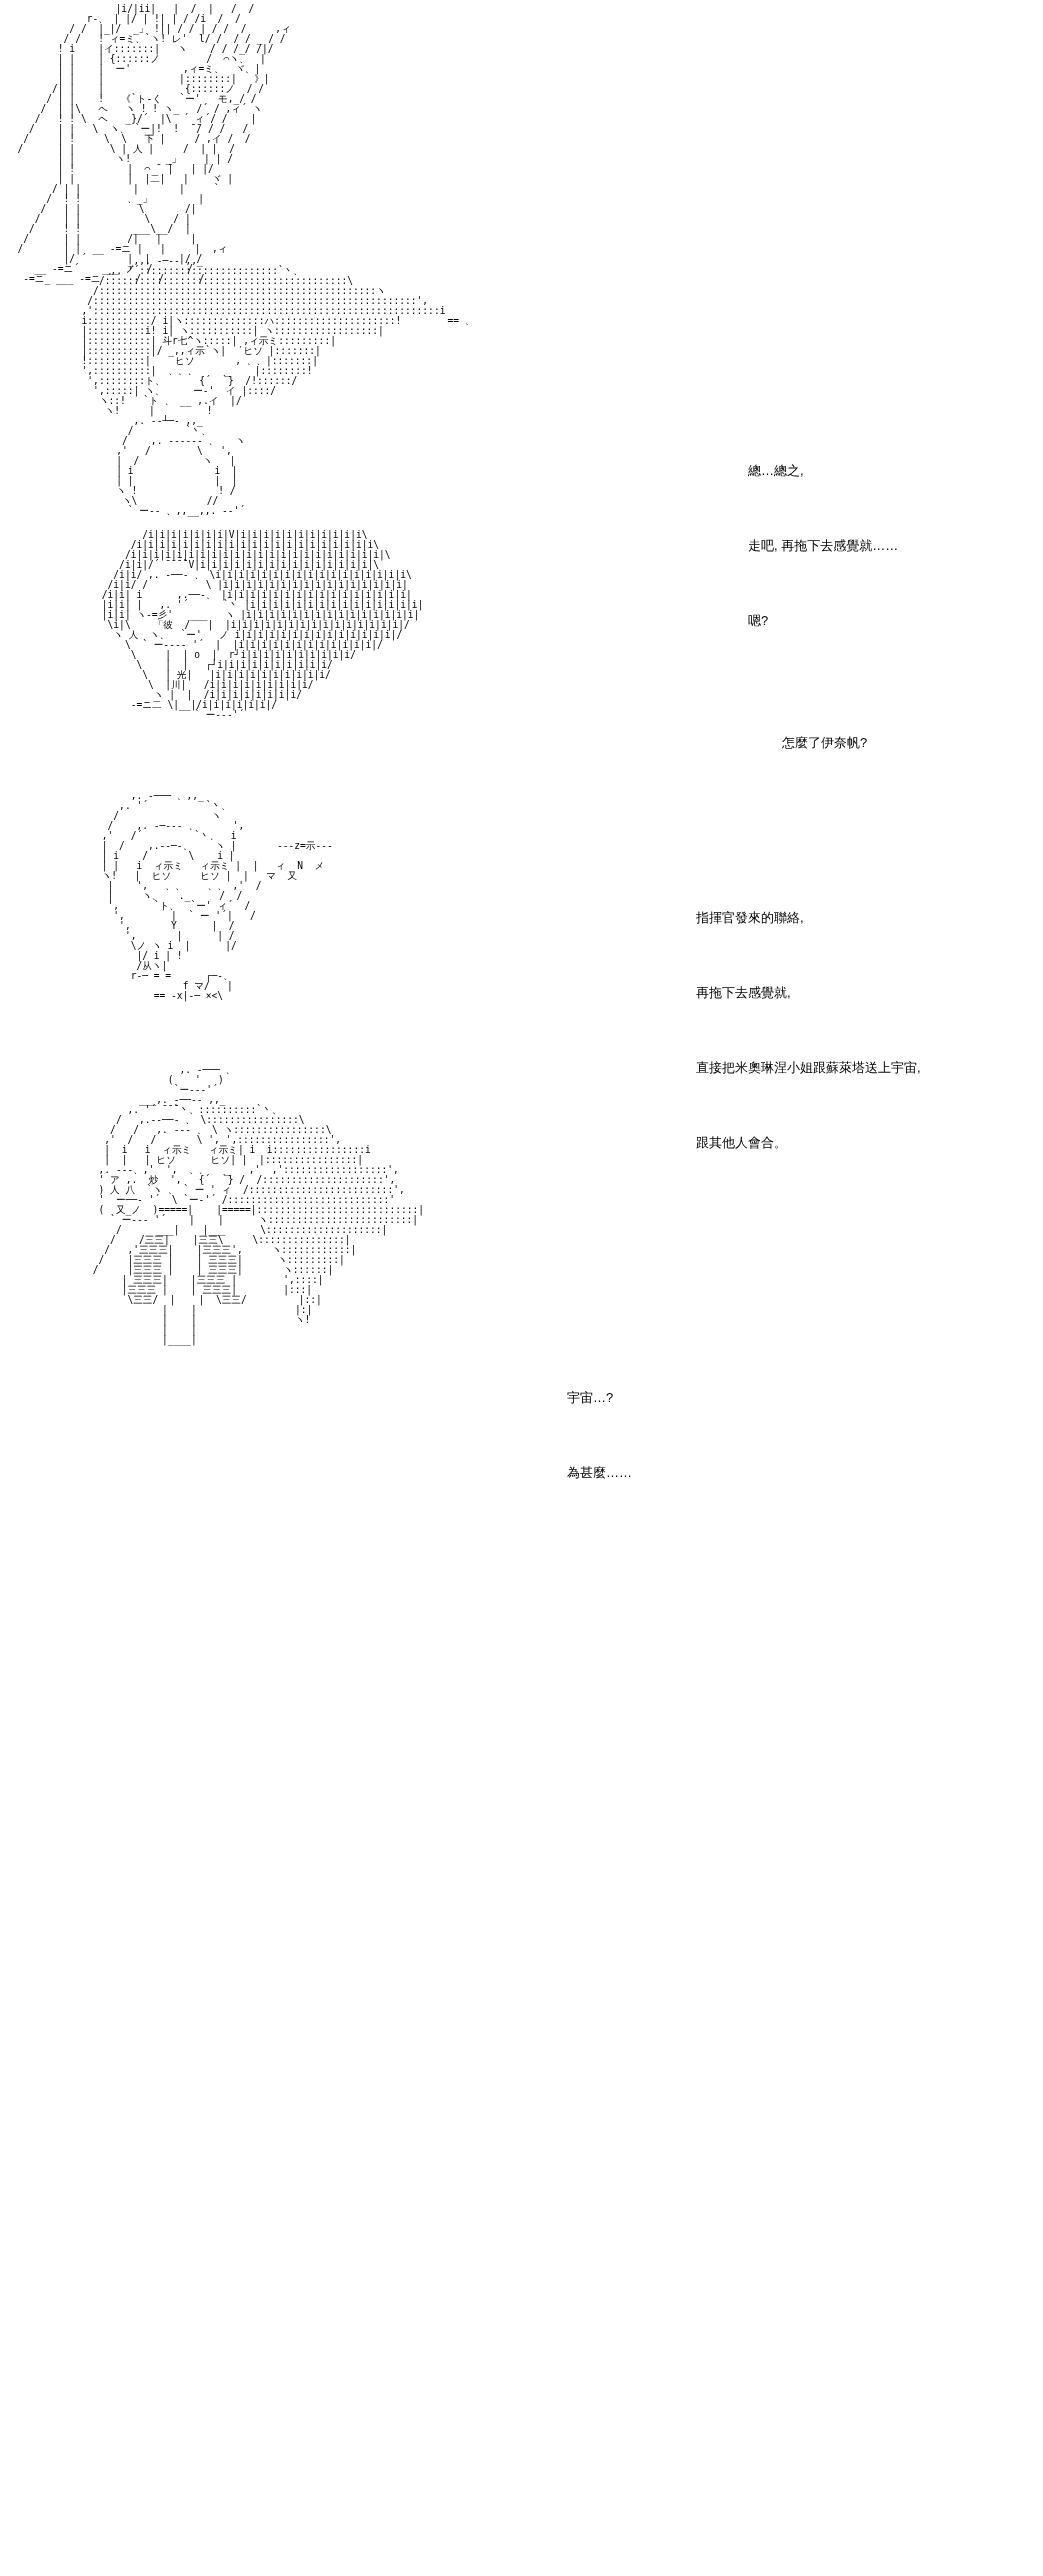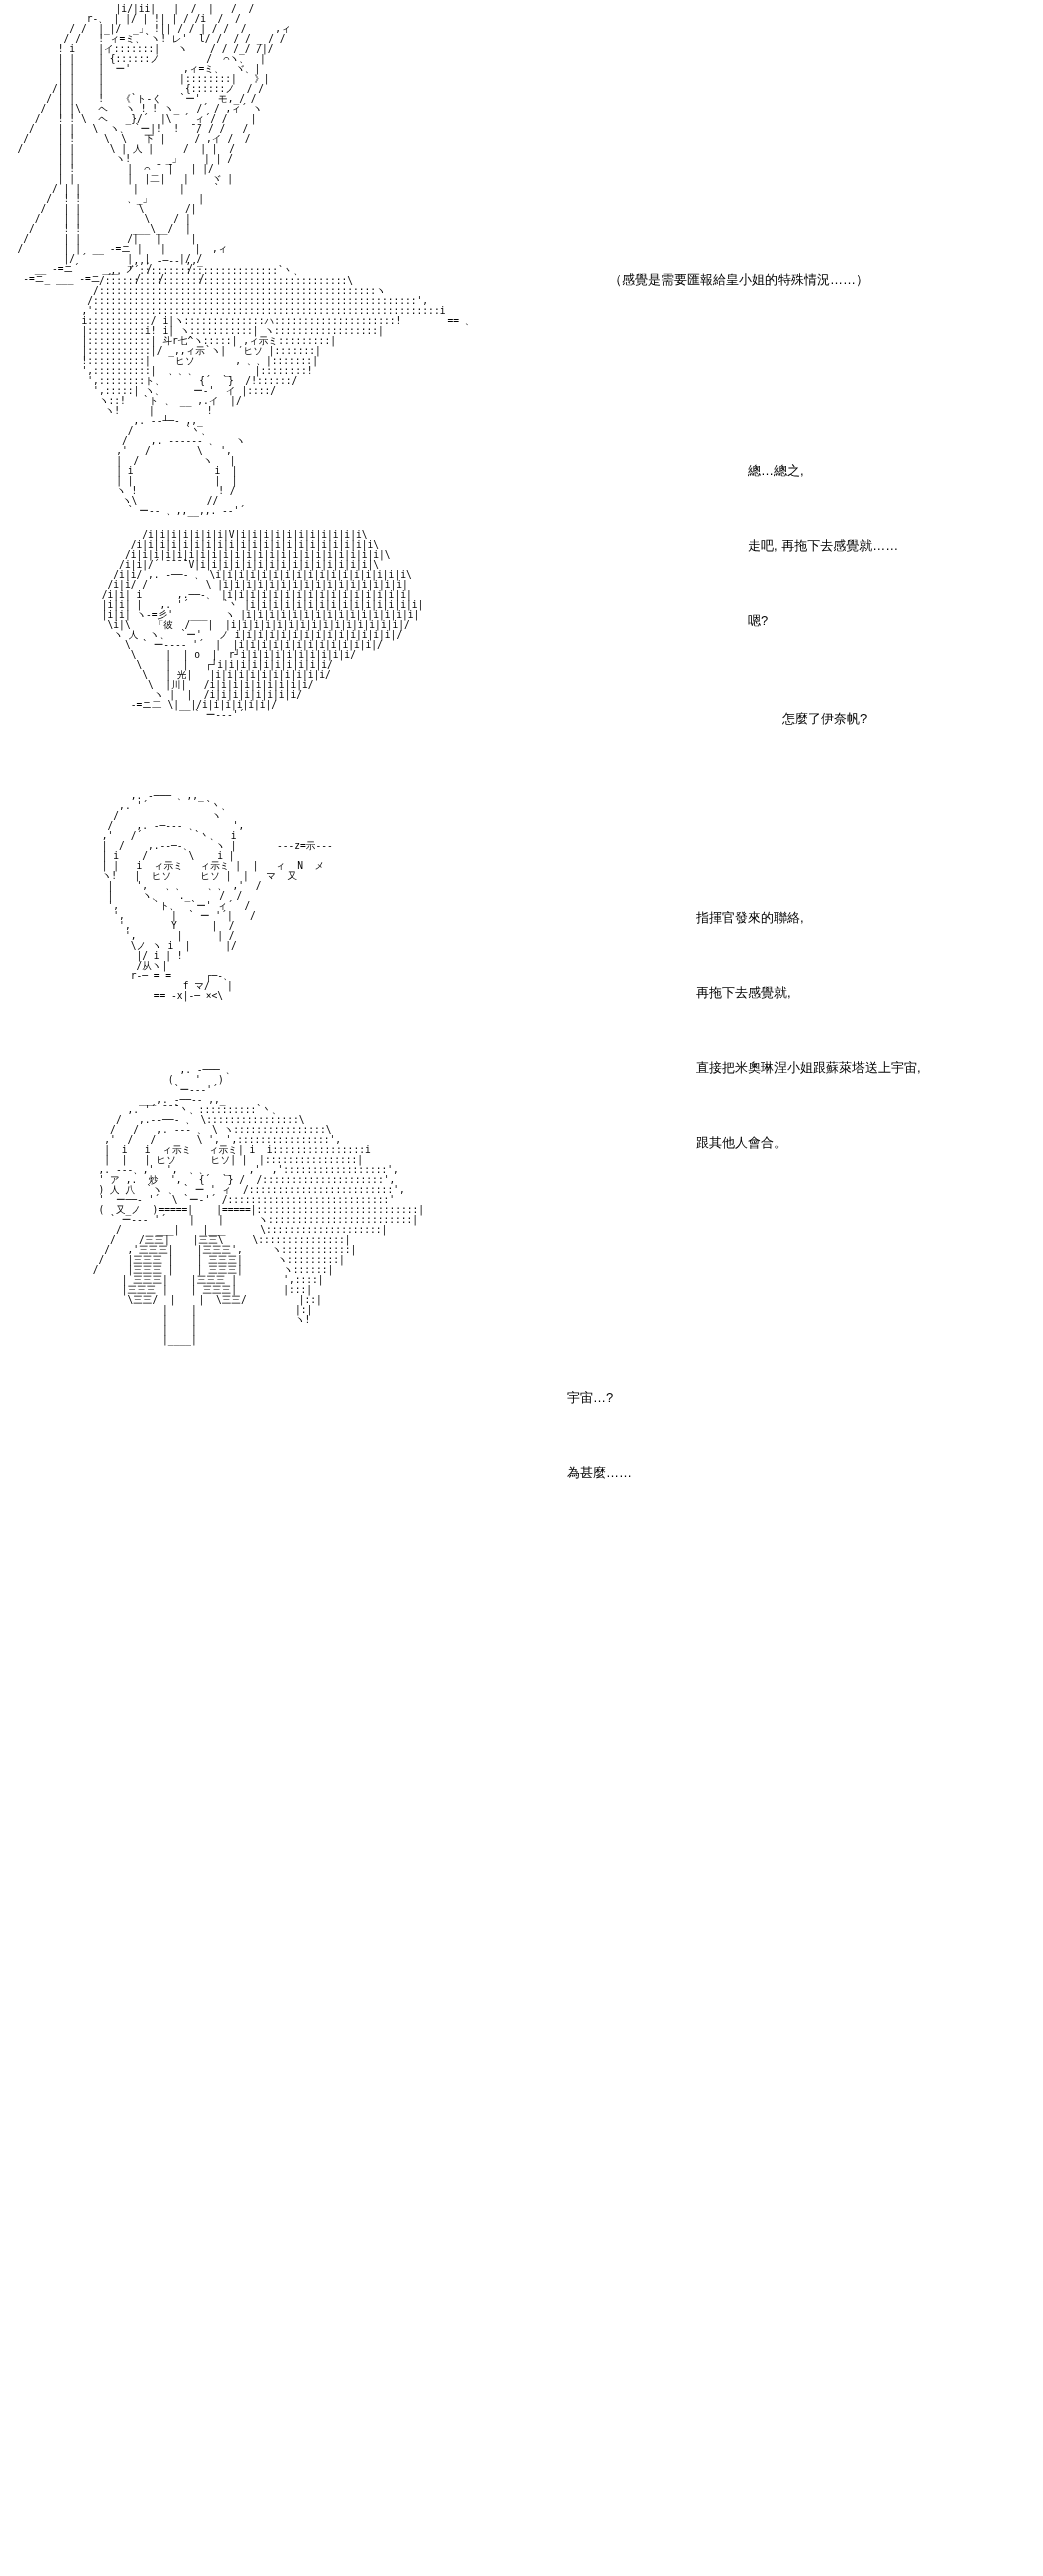--- a/index.html
+++ b/index.html
@@ -48,21 +48,21 @@
   #panel-1 { height: 252px; }
   #panel-1 .art { position: absolute; left: 17.4px; top: 3.5px; }
   #panel-1 .dialogue { left: 609px; top: 217px; }
 
   #panel-2 { height: 278px; }
   #panel-2 .art { position: absolute; left: 70px; top: 4px; }
   #panel-2 .dialogue { left: 748px; top: 156px; }
 
   #panel-3 { height: 261px; text-decoration: underline; }
   #panel-3 .art { position: absolute; left: 96px; top: 0px; }
-  #panel-3 .dialogue { left: 782px; top: 126px; }
+  #panel-3 .dialogue { left: 782px; top: 150px; }
 
   #panel-4 { height: 274px; }
   #panel-4 .art { position: absolute; left: 96px; top: 0px; }
   #panel-4 .dialogue { left: 696px; top: 64px; }
 
   #panel-5 { height: 600px; }
   #panel-5 .art { position: absolute; left: 87px; top: 0px; }
   #panel-5 .dialogue { left: 567px; top: 270px; }
 </style>
 </head>
@@ -92,23 +92,20 @@
       / | |         |       |     `
      /  ! !        、_」        |
     /   | |          \       /|
    /    | |           \    / |
   /     ! !         ___\__/  |
  /      | |        /|   |     |
 /       | |  __ -=ニ |   |     |  ,ィ
         |/ ´       |  |     |/ /
    __ -=ニ´    ___ ノ  /      /
  -=ニ_ ___ -=ニ ´    /   /      /</pre>
-    <div class="dialogue">
-      <div>（感覺是需要匯報給皇小姐的特殊情況……）</div>
-    </div>
   </div>
 
   <div class="panel" id="panel-2">
     <pre class="art">          _,,. -─-- ,,_
        ,. '´::::::::::::::::::::::::`丶、
      /::::::::::::::::::::::::::::::::::::::::::\
     /::::::::::::::::::::::::::::::::::::::::::::::::ヽ
    /::::::::::::::::::::::::::::::::::::::::::::::::::::::::',
   ,'::::::::::::::::::::::::::::::::::::::::::::::::::::::::::::i
   i:::::::::::/ i|ヽ::::::::::::::ハ:::::::::::::::::::::!        == 、

